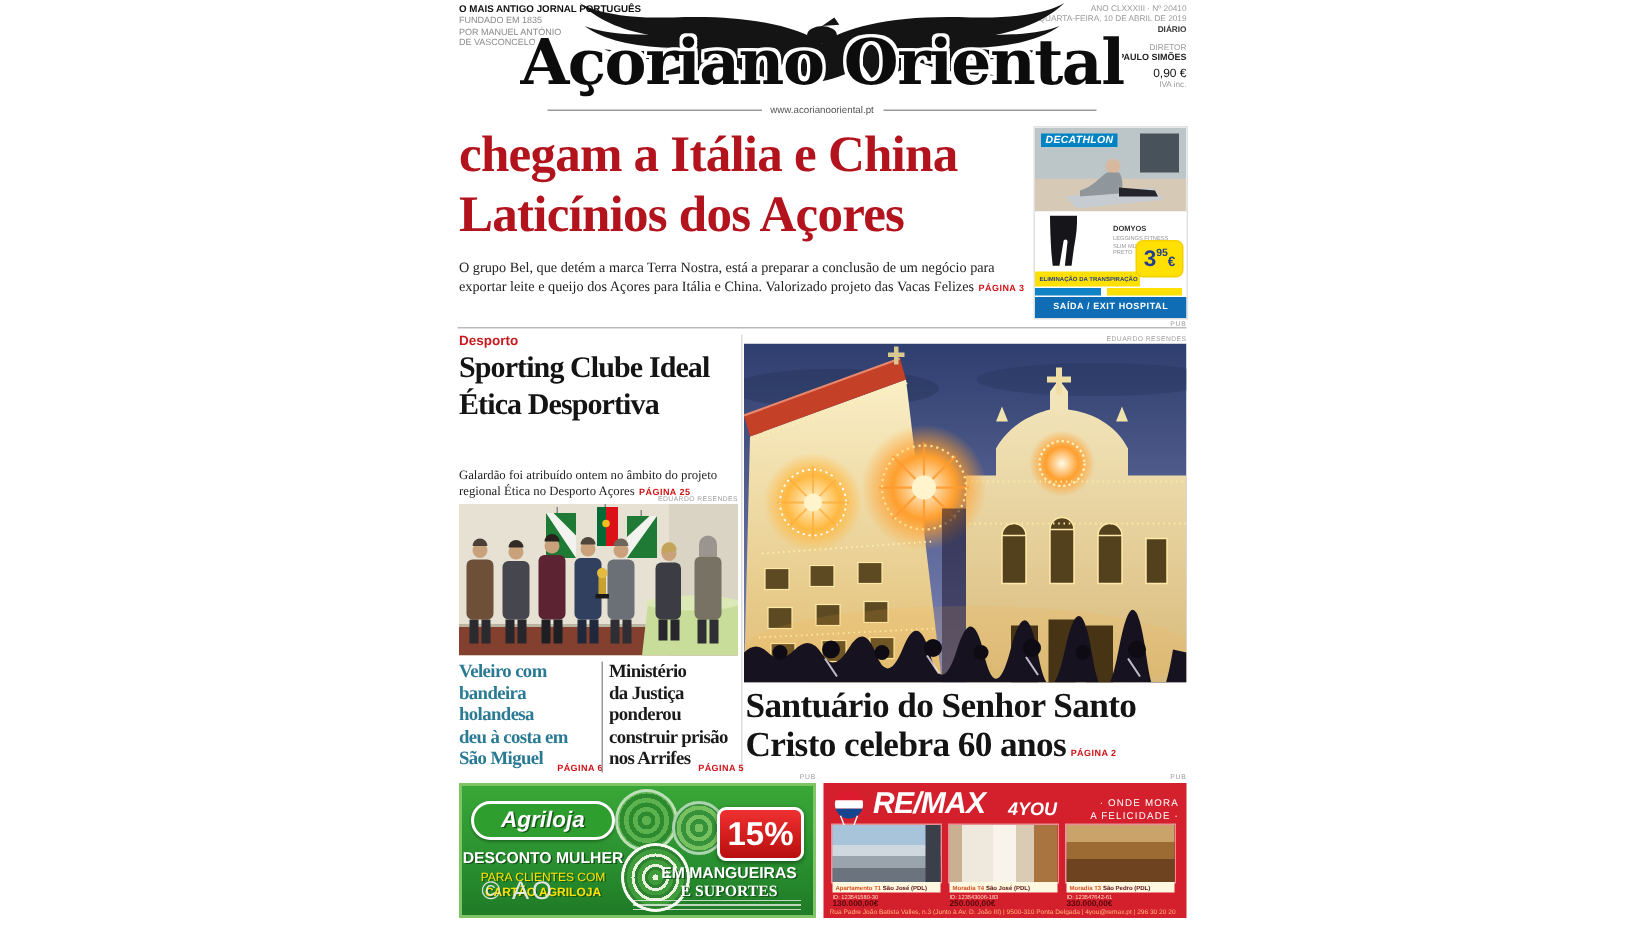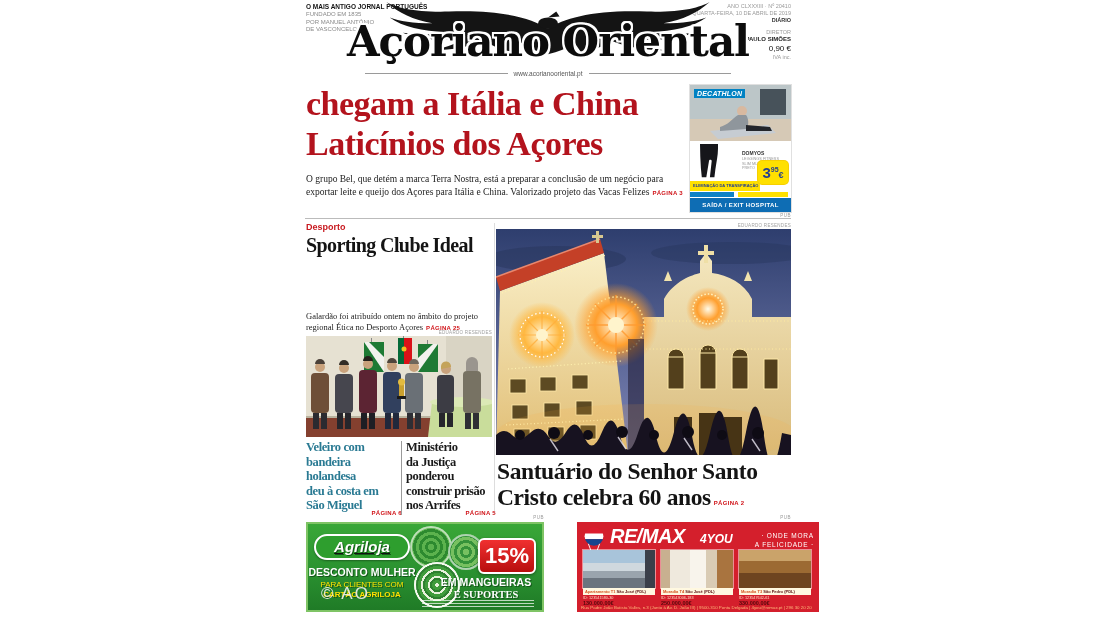--- a/index.html
+++ b/index.html
@@ -99,21 +99,21 @@
            box-shadow:inset 0 0 0 2px #7fc465;}
   .agri-circ{position:absolute;border-radius:50%;box-shadow:inset 0 0 0 2px rgba(255,255,255,.6);}
   .agri-c1{left:104px;top:4px;width:42px;height:42px;
            background:repeating-radial-gradient(circle at 50% 50%,#5cb24e 0 3px,#2d8a2f 3px 6px);}
   .agri-c2{left:142px;top:12px;width:36px;height:36px;
            background:repeating-radial-gradient(circle at 50% 50%,#77c060 0 3px,#35923a 3px 6px);}
   .agri-c3{left:108px;top:40px;width:46px;height:46px;
            background:repeating-radial-gradient(circle at 50% 50%,#e8f2dc 0 2px,#3f9c3b 2px 5px,#2e8130 5px 7px);}
   .agri-logo{position:absolute;left:8px;top:12px;width:96px;height:26px;background:#2e9e2e;
              border:2px solid #fff;border-radius:15px;text-align:center;box-sizing:border-box;
-             box-shadow:0 1px 2px rgba(0,0,0,.35);text-decoration:underline;}
+             box-shadow:0 1px 2px rgba(0,0,0,.35);}
   .agri-logo span{font-family:"Liberation Sans",sans-serif;font-weight:bold;font-style:italic;
              font-size:15px;color:#fff;line-height:22px;text-shadow:1px 1px 0 #14551a;}
   .agri-l1{position:absolute;left:2px;top:44px;width:108px;text-align:center;
            font-family:"Liberation Sans",sans-serif;font-weight:bold;font-size:10.5px;color:#fff;
            text-shadow:1px 1px 0 #14551a;}
   .agri-l2{position:absolute;left:2px;top:58px;width:108px;text-align:center;
            font-family:"Liberation Sans",sans-serif;font-weight:normal;font-size:8px;color:#ffe000;
            text-shadow:1px 1px 0 #14551a;}
   .agri-l3{position:absolute;left:2px;top:68px;width:108px;text-align:center;
            font-family:"Liberation Sans",sans-serif;font-weight:bold;font-size:8px;color:#ffe000;
@@ -126,21 +126,21 @@
   .agri-r1{position:absolute;right:2px;top:54px;width:112px;text-align:center;
            font-family:"Liberation Sans",sans-serif;font-weight:bold;font-size:10.5px;color:#fff;
            text-shadow:1px 1px 0 #14551a;padding-left:20px;}
   .agri-r2{position:absolute;right:2px;top:67px;width:112px;text-align:center;
            font-family:Liberation Serif, serif;font-weight:bold;font-size:10.5px;color:#fff;
            text-shadow:1px 1px 0 #14551a;}
   .agri-fine{position:absolute;right:10px;bottom:4px;width:112px;height:8px;
            background:repeating-linear-gradient(180deg,rgba(255,255,255,.7) 0 1px,transparent 1px 3px);}
 
   
-  .ad-remax{left:244px;top:522px;width:242px;height:90px;background:#d41f2c;overflow:hidden;margin-left:28px;}
+  .ad-remax{left:244px;top:522px;width:242px;height:90px;background:#d41f2c;overflow:hidden;}
   .rx-balloon{position:absolute;left:5px;top:4px;width:24px;height:30px;}
   .rx-brand{position:absolute;left:33px;top:3px;font-family:"Liberation Sans",sans-serif;
             font-weight:bold;font-style:italic;font-size:20px;color:#fff;letter-spacing:-0.5px;}
   .rx-suffix{position:absolute;left:123px;top:10px;font-family:"Liberation Sans",sans-serif;
             font-weight:bold;font-style:italic;font-size:12px;color:#fff;}
   .rx-slogan{position:absolute;right:5px;top:9px;text-align:right;
             font-family:"Liberation Sans",sans-serif;font-size:6.5px;color:#fff;
             letter-spacing:.8px;line-height:9px;}
   .rx-card{position:absolute;top:28px;width:72px;}
   .rx-photo{width:72px;height:38px;box-shadow:0 0 0 1px rgba(255,255,255,.5);}
@@ -239,20 +239,21 @@
       <div class="dec-foot">SAÍDA / EXIT HOSPITAL</div>
     </div>
     <div class="abs pub pub-dec">PUB</div>
 
     <div class="abs hr1"></div>
     <div class="abs vr-col"></div>
 
     <div class="abs kicker">Desporto</div>
     <div class="abs sport-hl">
       <div>Sporting Clube Ideal</div>
+      <div>Ética Desportiva</div>
     </div>
     <div class="abs sport-deck"><span>Galardão foi atribuído ontem no âmbito do projeto regional Ética no Desporto Açores</span><span class="tag">PÁGINA 25</span></div>
     <div class="abs credit credit-sport">EDUARDO RESENDES</div>
 
     <svg class="abs photo-group" viewBox="0 0 186 101" preserveAspectRatio="none">
       <rect width="186" height="101" fill="#e6e1d2"></rect>
       <rect x="140" width="46" height="101" fill="#d9d4c4"></rect>
       <rect y="80" width="186" height="2" fill="#b9b39f"></rect>
       <rect y="82" width="186" height="19" fill="#84402f"></rect>
       <rect x="65" y="2" width="1" height="10" fill="#888"></rect>

